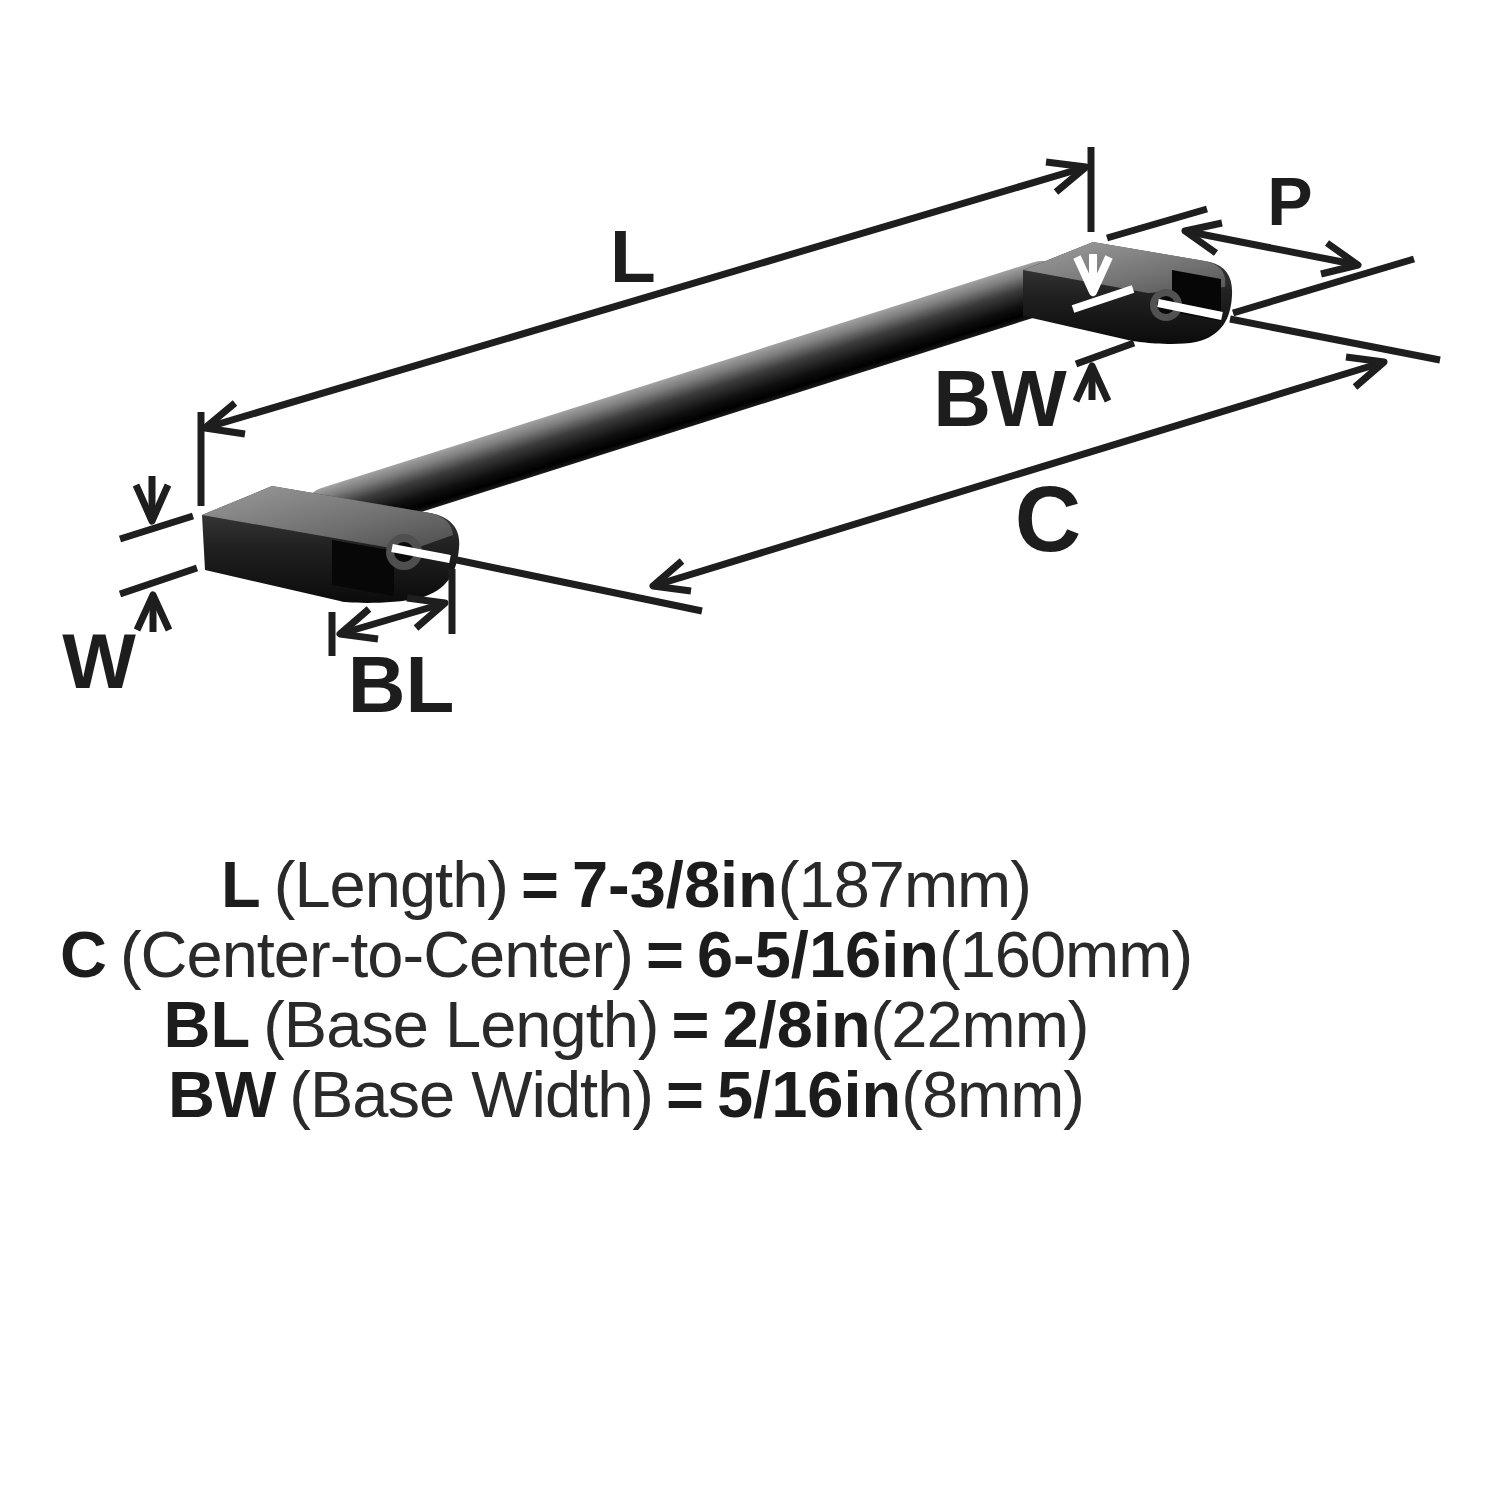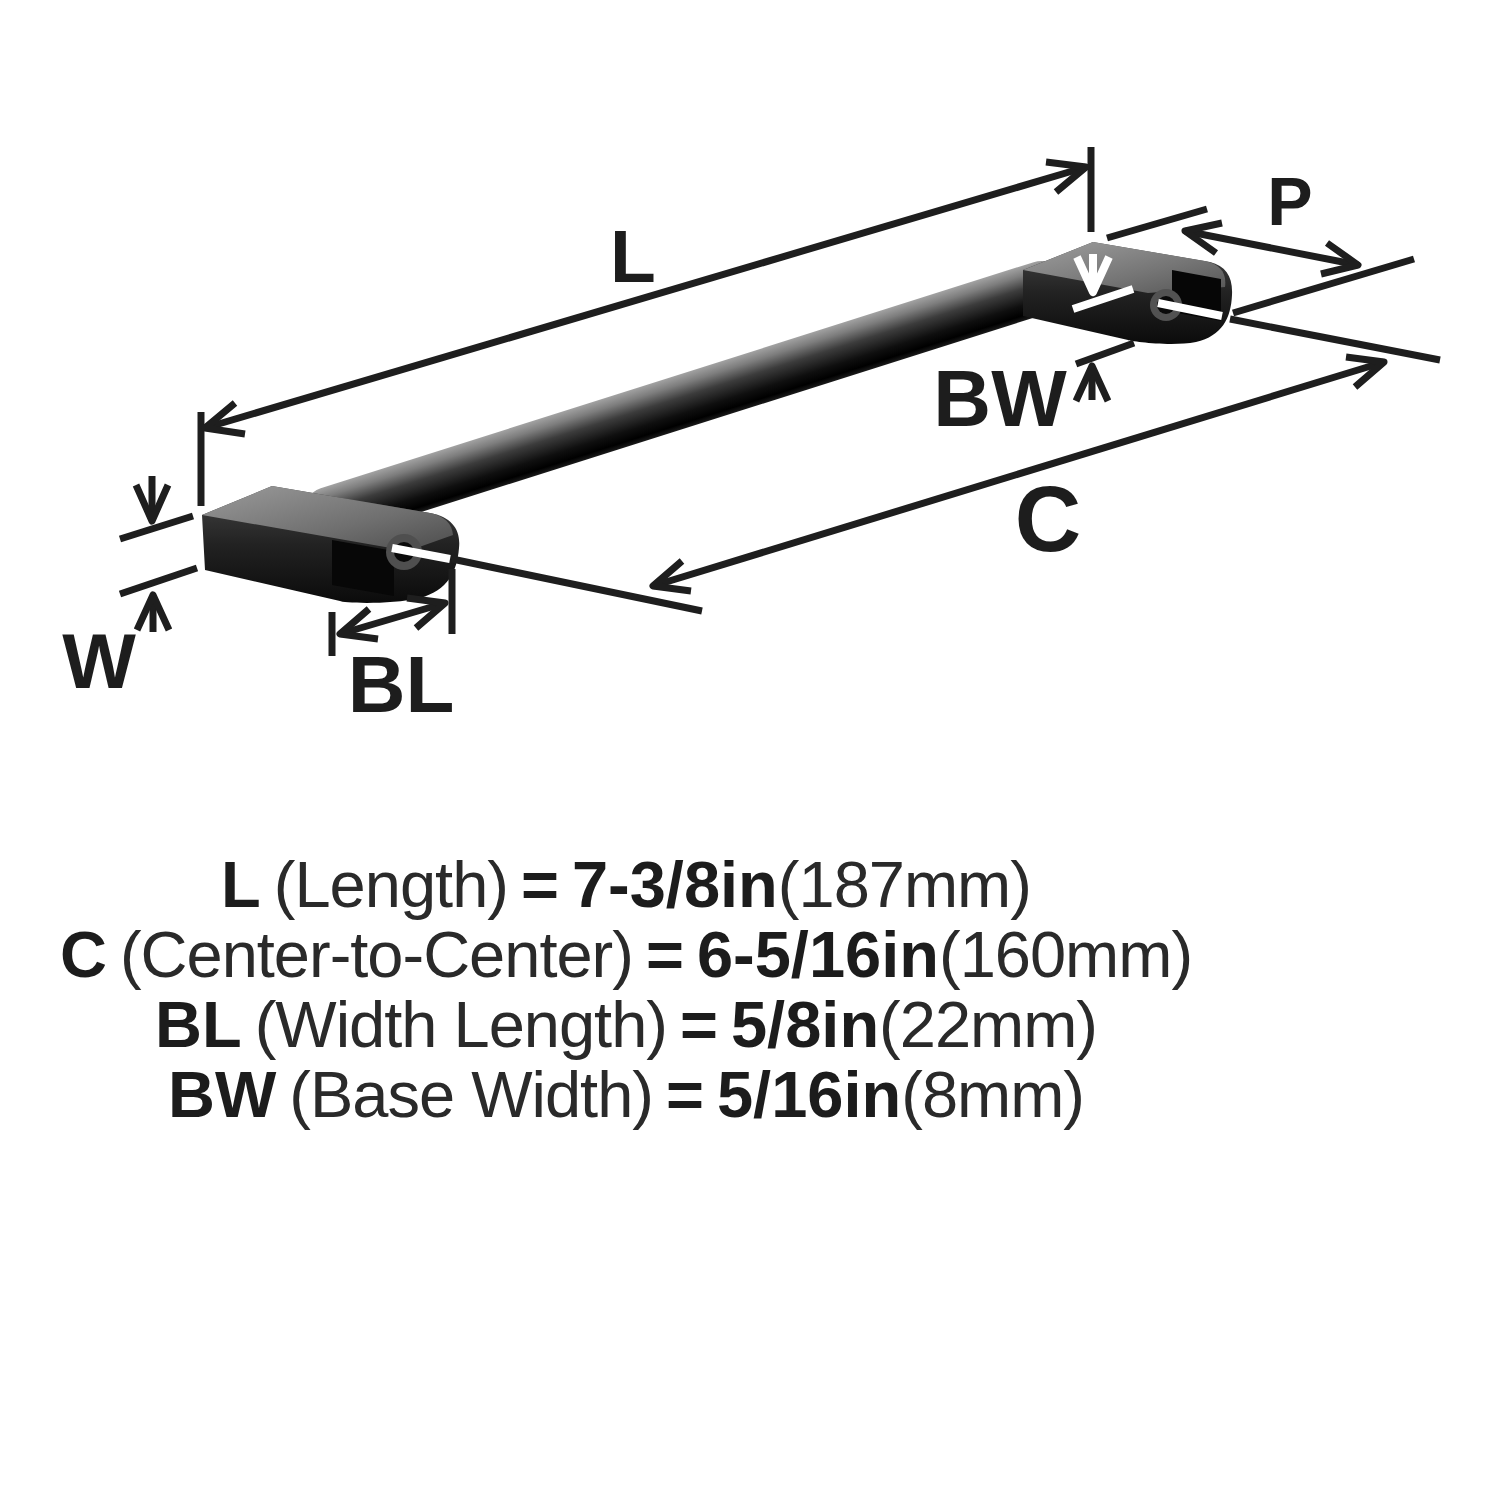--- a/index.html
+++ b/index.html
@@ -123,21 +123,21 @@
       <span class="bd sp-r">L</span><span class="lt">(</span><span class="lt">Length</span><span class="lt sp-r">)</span><span class="bd sp-r">=</span><span class="bd">7-3/8in</span><span class="lt">(</span><span class="lt">187mm</span><span class="lt">)</span>
     </div>
 
 
 
     <div class="spec-line">
       <span class="bd sp-r">C</span><span class="lt">(</span><span class="lt">Center-to-Center</span><span class="lt sp-r">)</span><span class="bd sp-r">=</span><span class="bd">6-5/16in</span><span class="lt">(</span><span class="lt">160mm</span><span class="lt">)</span>
     </div>
 
     <div class="spec-line">
-      <span class="bd sp-r">BL</span><span class="lt">(</span><span class="lt">Width Length</span><span class="lt sp-r">)</span><span class="bd sp-r">=</span><span class="bd">5/8in</span><span class="lt">(</span><span class="lt">22mm</span><span class="lt">)</span>
+      <span class="bd sp-r">BL</span><span class="lt">(</span><span class="lt">Base Length</span><span class="lt sp-r">)</span><span class="bd sp-r">=</span><span class="bd">2/8in</span><span class="lt">(</span><span class="lt">22mm</span><span class="lt">)</span>
     </div>
 
     <div class="spec-line">
       <span class="bd sp-r">BW</span><span class="lt">(</span><span class="lt">Base Width</span><span class="lt sp-r">)</span><span class="bd sp-r">=</span><span class="bd">5/16in</span><span class="lt">(</span><span class="lt">8mm</span><span class="lt">)</span>
     </div>
 
   </div>
 </div>
 
 </body></html>

